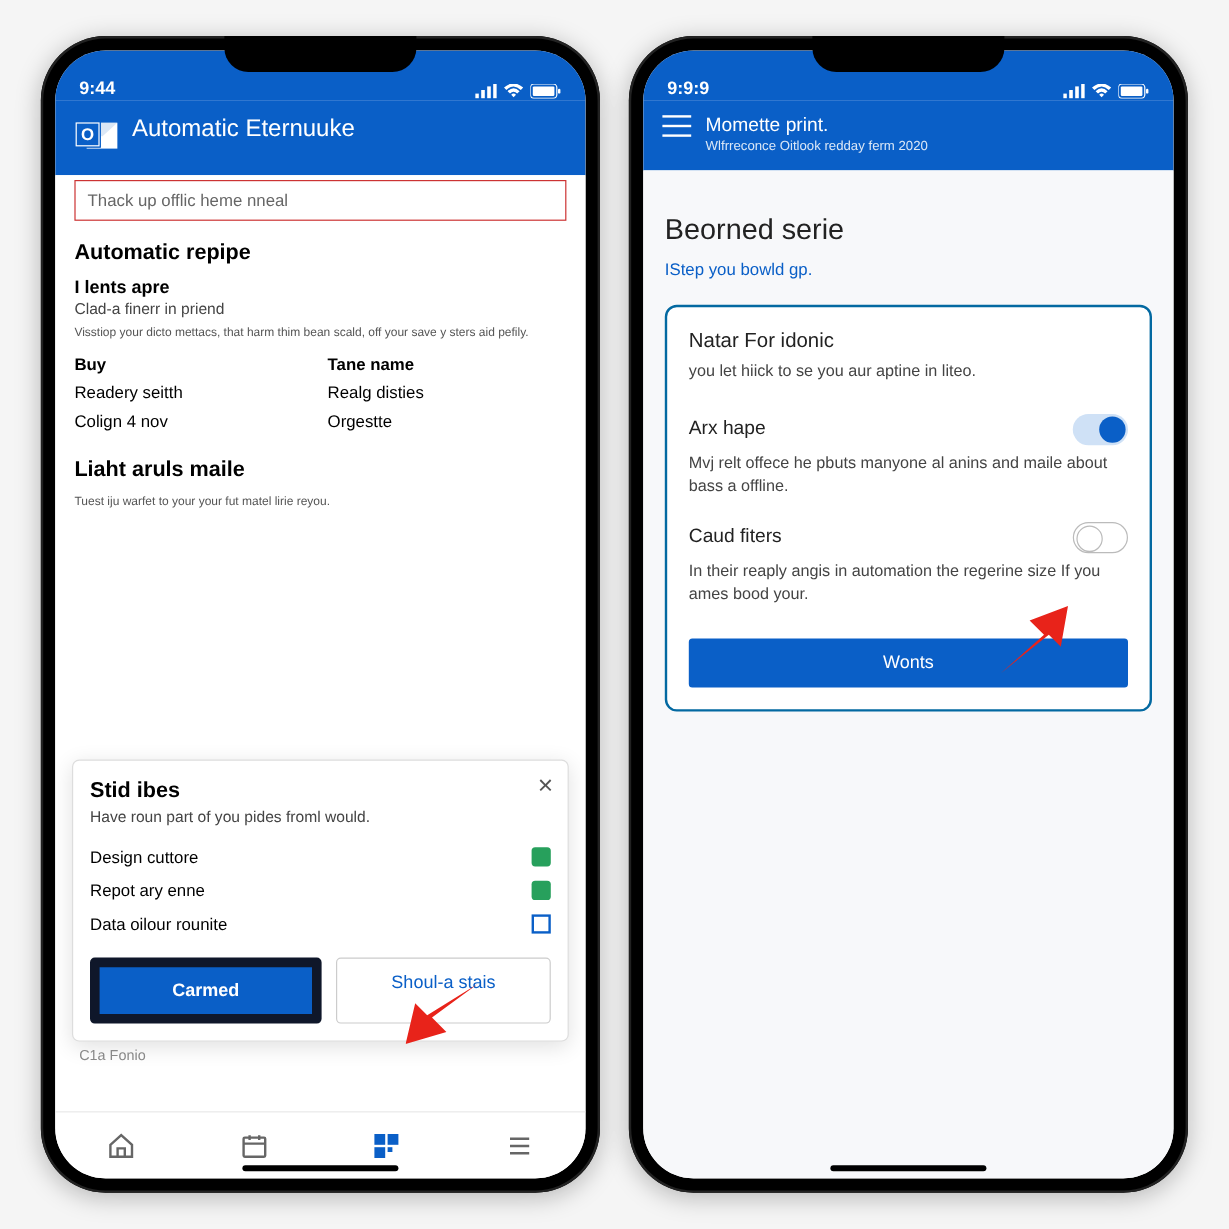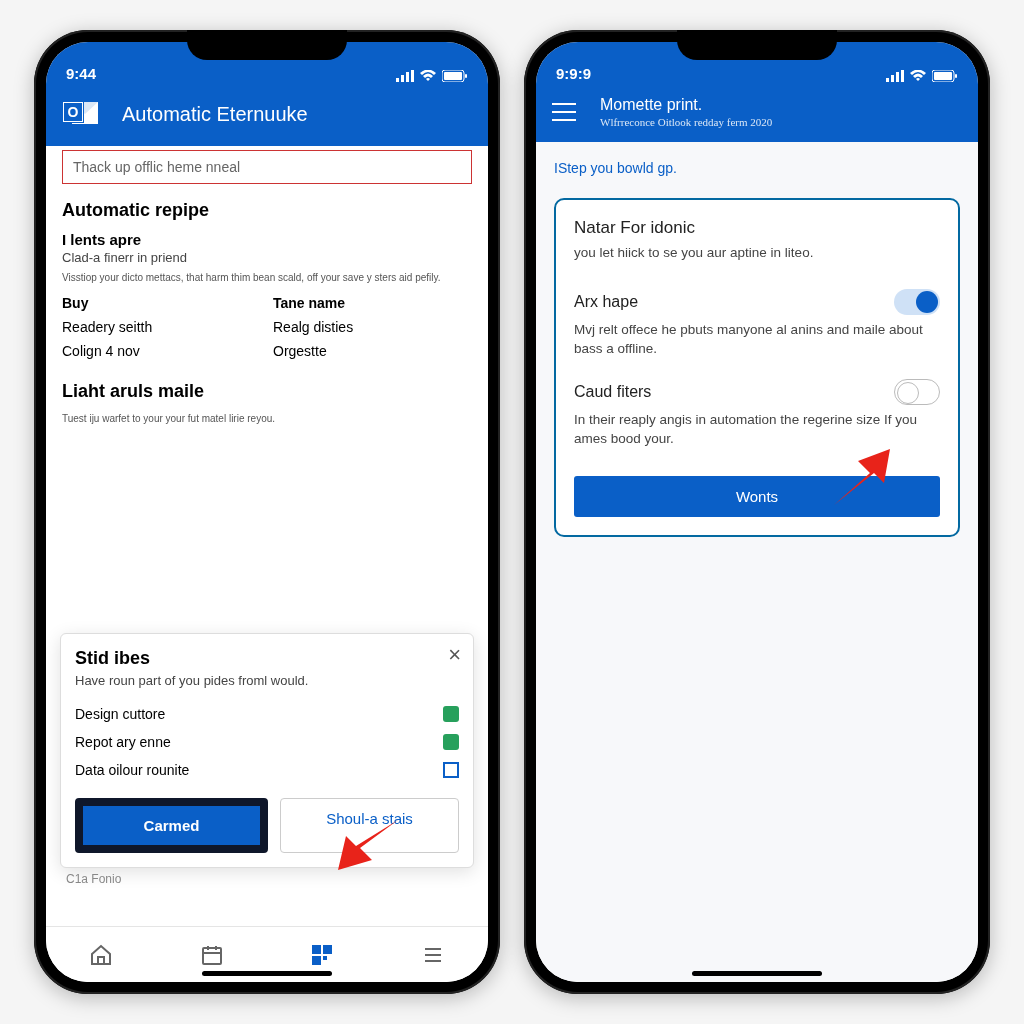--- a/index.html
+++ b/index.html
@@ -50,23 +50,23 @@
     color: #fff;
     background: #0a5fc7;
   }
   .status-right { display: flex; gap: 6px; align-items: center; }
   .signal-icon, .wifi-icon, .battery-icon { display: inline-block; }
   .signal-icon svg, .wifi-icon svg, .battery-icon svg { display: block; }
   .header {
     background: #0a5fc7;
     color: #fff;
     display: flex;
-    align-items: center;
+    align-items: flex-start;
     padding: 12px 16px 14px;
-    gap: 24px;
+    gap: 12px;
   }
   .outlook-logo {
     width: 36px; height: 36px;
     position: relative;
   }
   .outlook-logo .envelope {
     position: absolute; right: 0; top: 6px;
     width: 26px; height: 22px;
     background: #fff;
     clip-path: polygon(0 0,100% 0,100% 100%,0 100%);
@@ -87,21 +87,21 @@
   .outlook-logo .o-box::before {
     content:"O";
     position:absolute; inset:0;
     display:flex; align-items:center; justify-content:center;
     background:#0a5fc7; color:#fff;
     border:1px solid #fff;
     font-weight:700; font-size:14px;
   }
   .header-title { font-size: 20px; font-weight: 500; }
   .header-col { display:flex; flex-direction:column; }
-  .header-sub { font-size:11px; opacity:.85; margin-top:2px;font-family:Liberation Serif, serif; }
+  .header-sub { font-size:11px; opacity:.85; margin-top:2px; }
   .hamburger {
     width: 24px; height: 18px;
     display: flex; flex-direction: column; justify-content: space-between;
   }
   .hamburger span { height: 2px; background: #fff; }
   .content { flex:1; padding: 4px 16px; background:#fff; overflow:hidden; position:relative; }
   .search-box {
     border: 1.5px solid #c33;
     padding: 8px 10px;
     font-size: 14px;
@@ -321,20 +321,21 @@
           <span></span>
           <span></span>
           <span></span>
         </div>
       <div class="header-col">
         <div class="header-title" style="font-size:16px;">Momette print.</div>
         <div class="header-sub">Wlfrreconce Oitlook redday ferm 2020</div>
       </div>
     </div>
     <div class="content">
+      <div class="big-title">Beorned serie</div>
       <div class="link-text">IStep you bowld gp.</div>
       <div class="card">
         <div class="card-h">Natar For idonic</div>
         <div class="card-p" style="margin-bottom:26px;">you let hiick to se you aur aptine in liteo.</div>
 
         <div class="toggle-row">
           <span class="lbl">Arx hape</span>
           <div class="toggle on"></div>
         </div>
         <div class="card-p">Mvj relt offece he pbuts manyone al anins and maile about bass a offline.</div>

